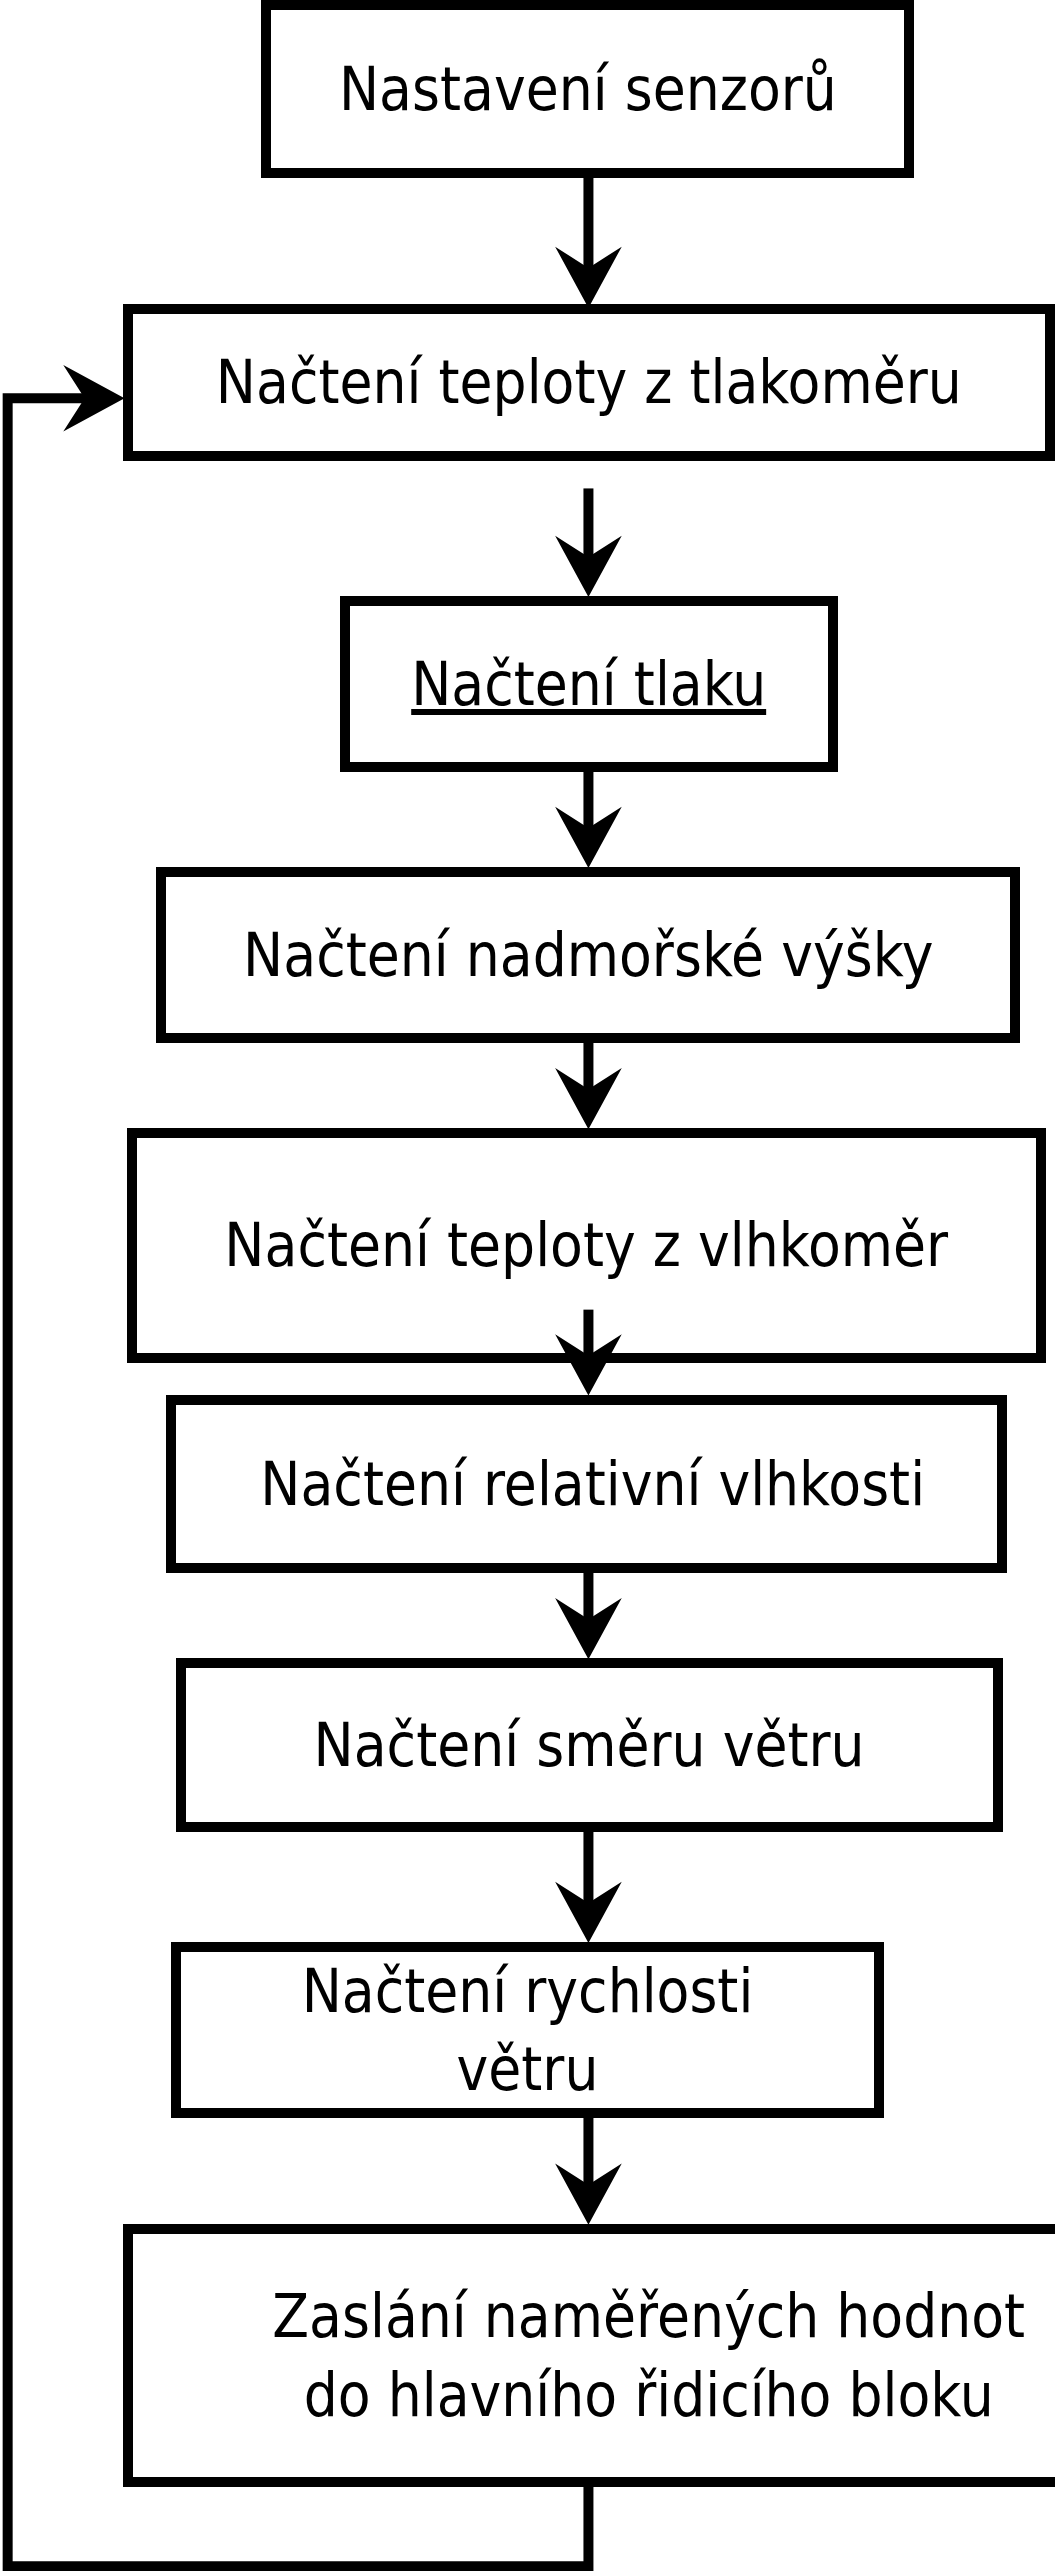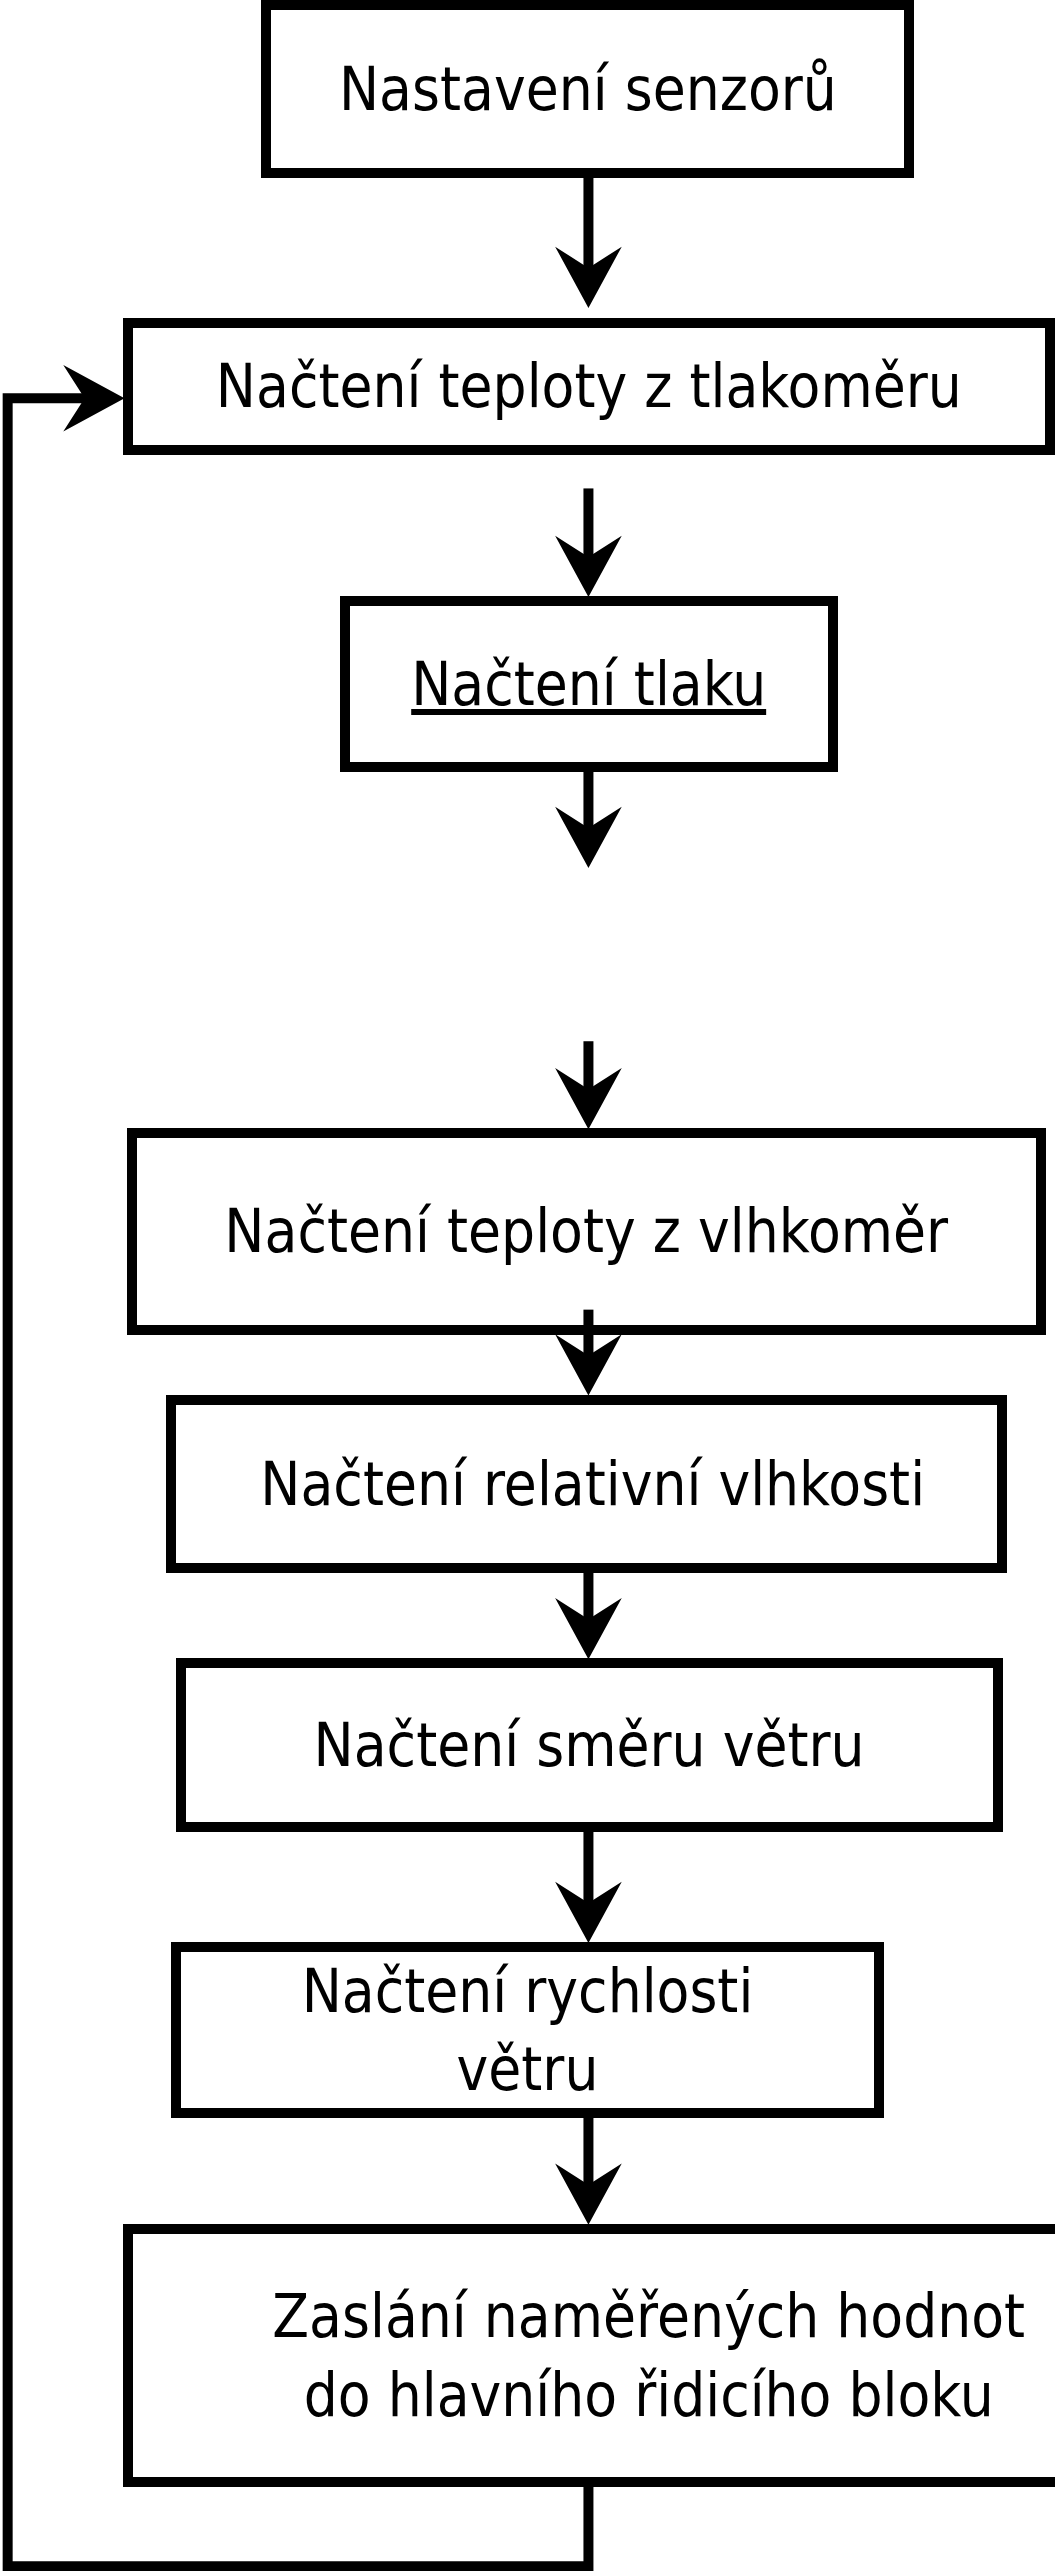--- a/index.html
+++ b/index.html
@@ -37,27 +37,30 @@
   }
 </style>
 </head>
 <body>
 
 <div class="canvas">
 
   <div class="node" style="left:261px; top:0px;    width:653px;  height:178px;">
     <span class="lbl">Nastavení senzorů</span>
   </div>
-  <div class="node" style="left:123px; top:318px;  width:932px; height:137px;">
+  <div class="node" style="left:123px; top:304px;  width:932px; height:157px;">
     <span class="lbl">Načtení teploty z tlakoměru</span>
   </div>
   <div class="node" style="left:340px; top:596px;  width:498px;  height:176px;text-decoration:underline;">
     <span class="lbl">Načtení tlaku</span>
   </div>
-  <div class="node" style="left:127px; top:1128px; width:919px; height:207px;">
+  <div class="node" style="left:156px; top:867px; width:864px; height:176px;">
+    <span class="lbl">Načtení nadmořské výšky</span>
+  </div>
+  <div class="node" style="left:127px; top:1128px; width:919px; height:235px;">
     <span class="lbl">Načtení teploty z vlhkoměr</span>
   </div>
   <div class="node" style="left:166px; top:1395px; width:841px; height:178px;padding-left:12px;">
     <span class="lbl">Načtení relativní vlhkosti</span>
   </div>
   <div class="node" style="left:176px; top:1658px; width:827px; height:174px;">
     <span class="lbl">Načtení směru větru</span>
   </div>
   <div class="node" style="left:171px; top:1942px; width:713px; height:176px;">
     <span class="lbl">Načtení rychlosti větru</span>

